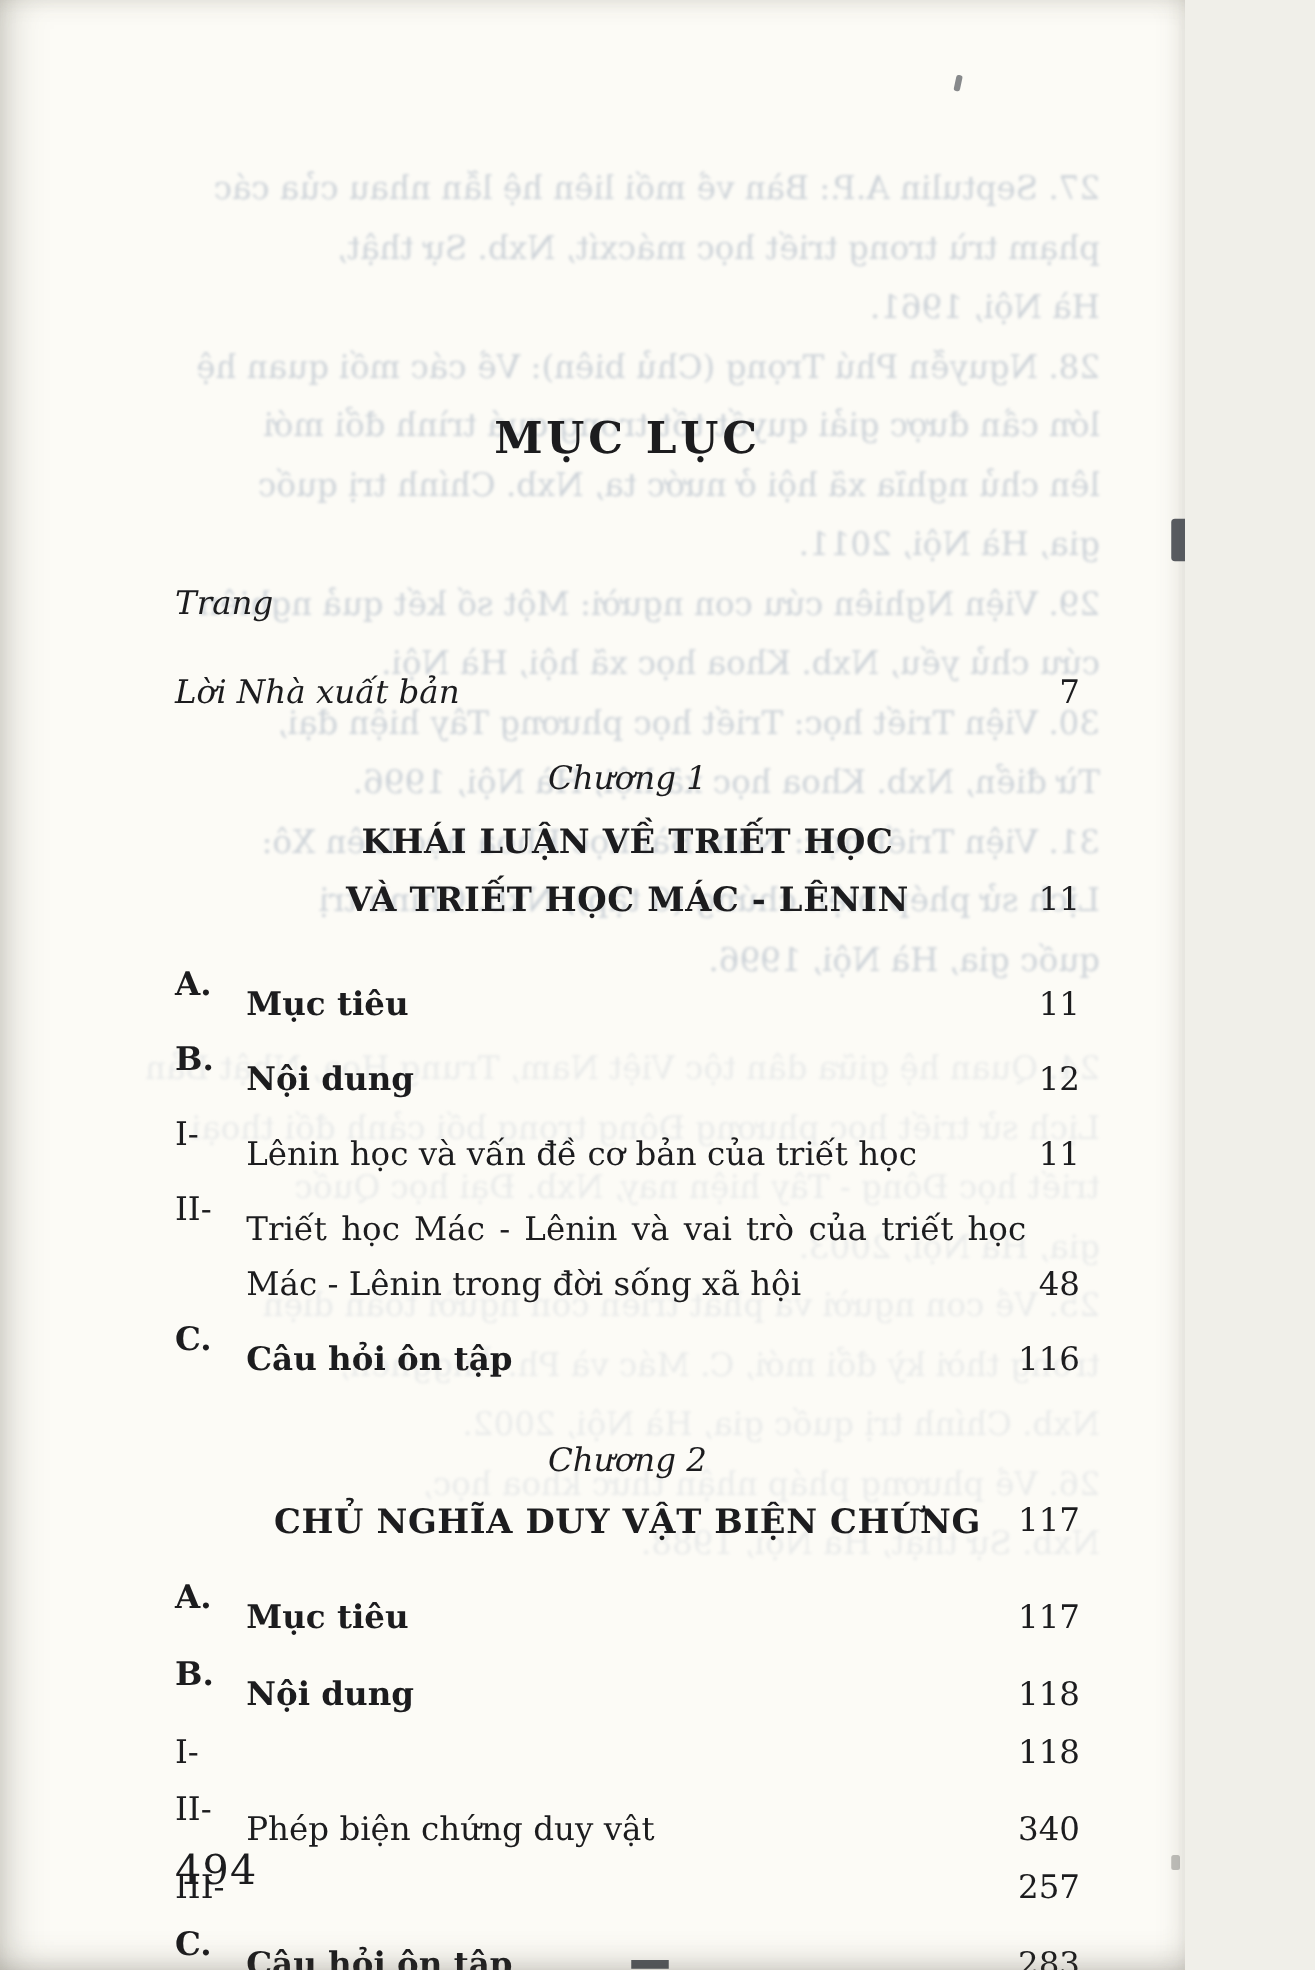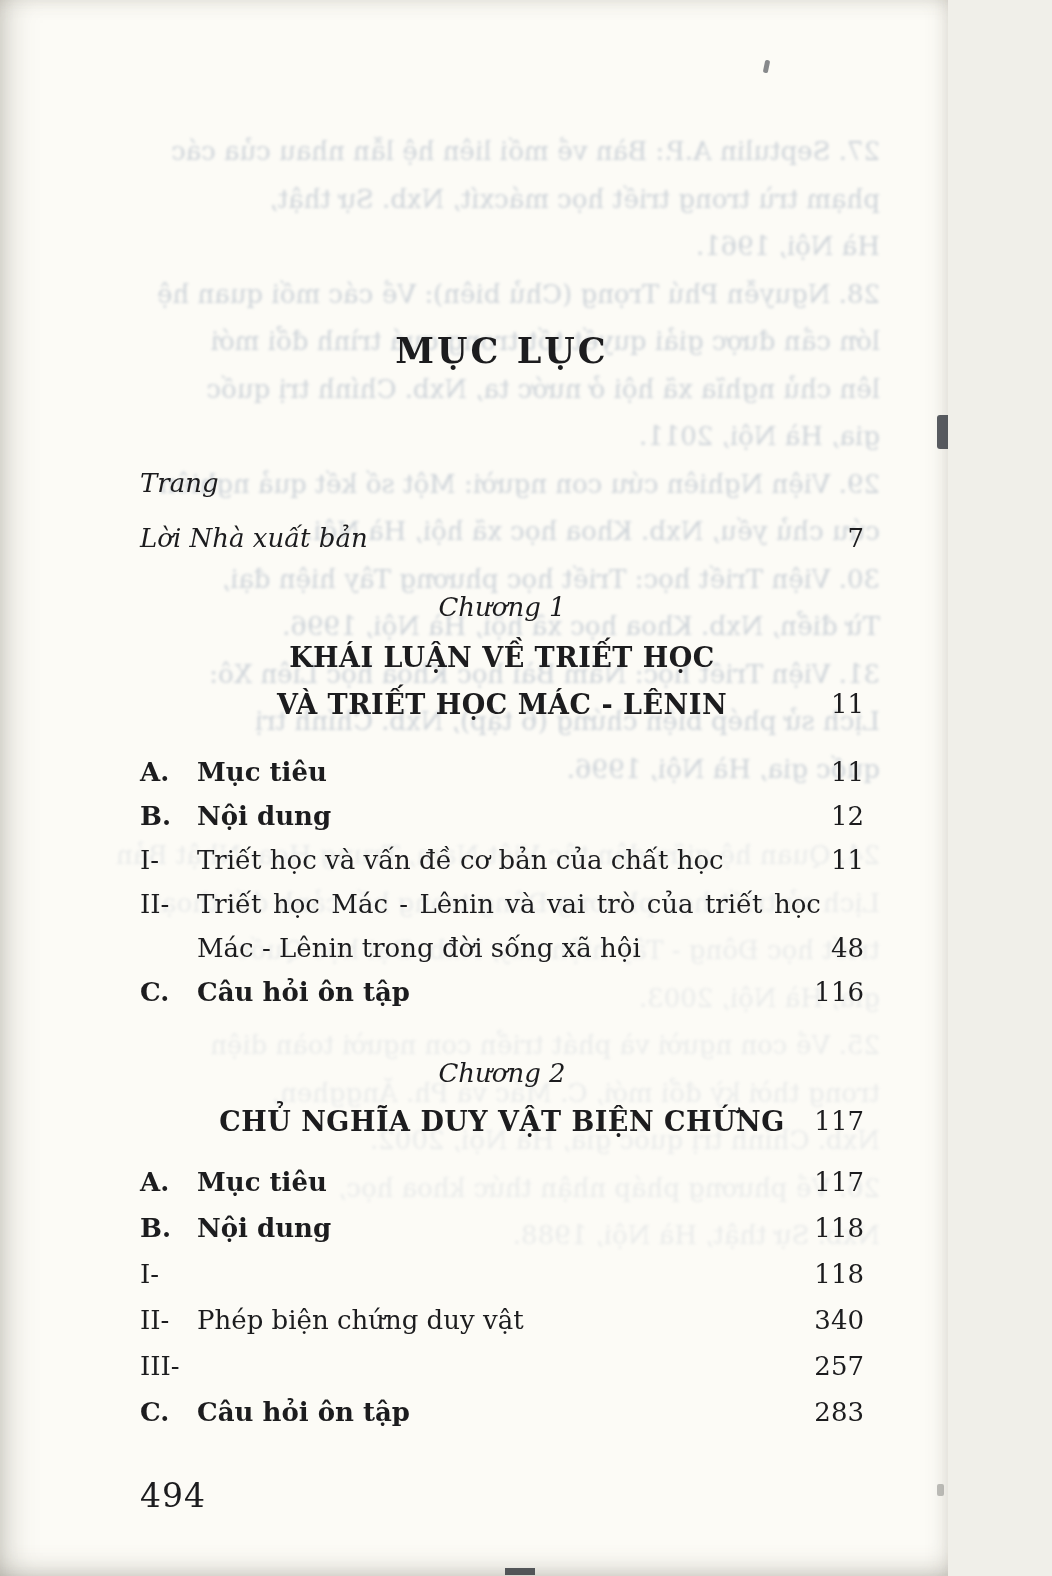--- a/index.html
+++ b/index.html
@@ -79,21 +79,21 @@
     font-style: italic;
     font-size: 26px;
     line-height: 34px;
   }
   .row {
     display: flex;
     align-items: flex-start;
     font-size: 26px;
   }
   .row .marker { flex: 0 0 57px; }
-  .row .text { flex: 1 1 auto; text-align: justify; padding-right: 10px; }
+  .row .text { flex: 1 1 auto; text-align: justify; padding-right: 10px; margin-top: 16px; }
   .row .pagenum { margin-left: auto; align-self: flex-end; font-weight: 400; font-style: normal; }
   .front-row { margin-top: 16px; line-height: 44px; }
   .front-row .text { font-style: italic; text-align: left; }
 
   .chapter-label {
     text-align: center;
     font-style: italic;
     font-size: 26px;
     line-height: 34px;
   }
@@ -192,21 +192,21 @@
         <span class="text">Mục tiêu</span>
         <span class="pagenum">11</span>
       </div>
       <div class="row emph">
         <span class="marker">B.</span>
         <span class="text">Nội dung</span>
         <span class="pagenum">12</span>
       </div>
       <div class="row">
         <span class="marker">I-</span>
-        <span class="text">Triết học và vấn đề cơ bản của chất học</span>
+        <span class="text">Lênin học và vấn đề cơ bản của triết học</span>
         <span class="pagenum">11</span>
       </div>
       <div class="row">
         <span class="marker">II-</span>
         <span class="text">Triết học Mác - Lênin và vai trò của triết học Mác - Lênin trong đời sống xã hội</span>
         <span class="pagenum">48</span>
       </div>
       <div class="row emph">
         <span class="marker">C.</span>
         <span class="text">Câu hỏi ôn tập</span>

